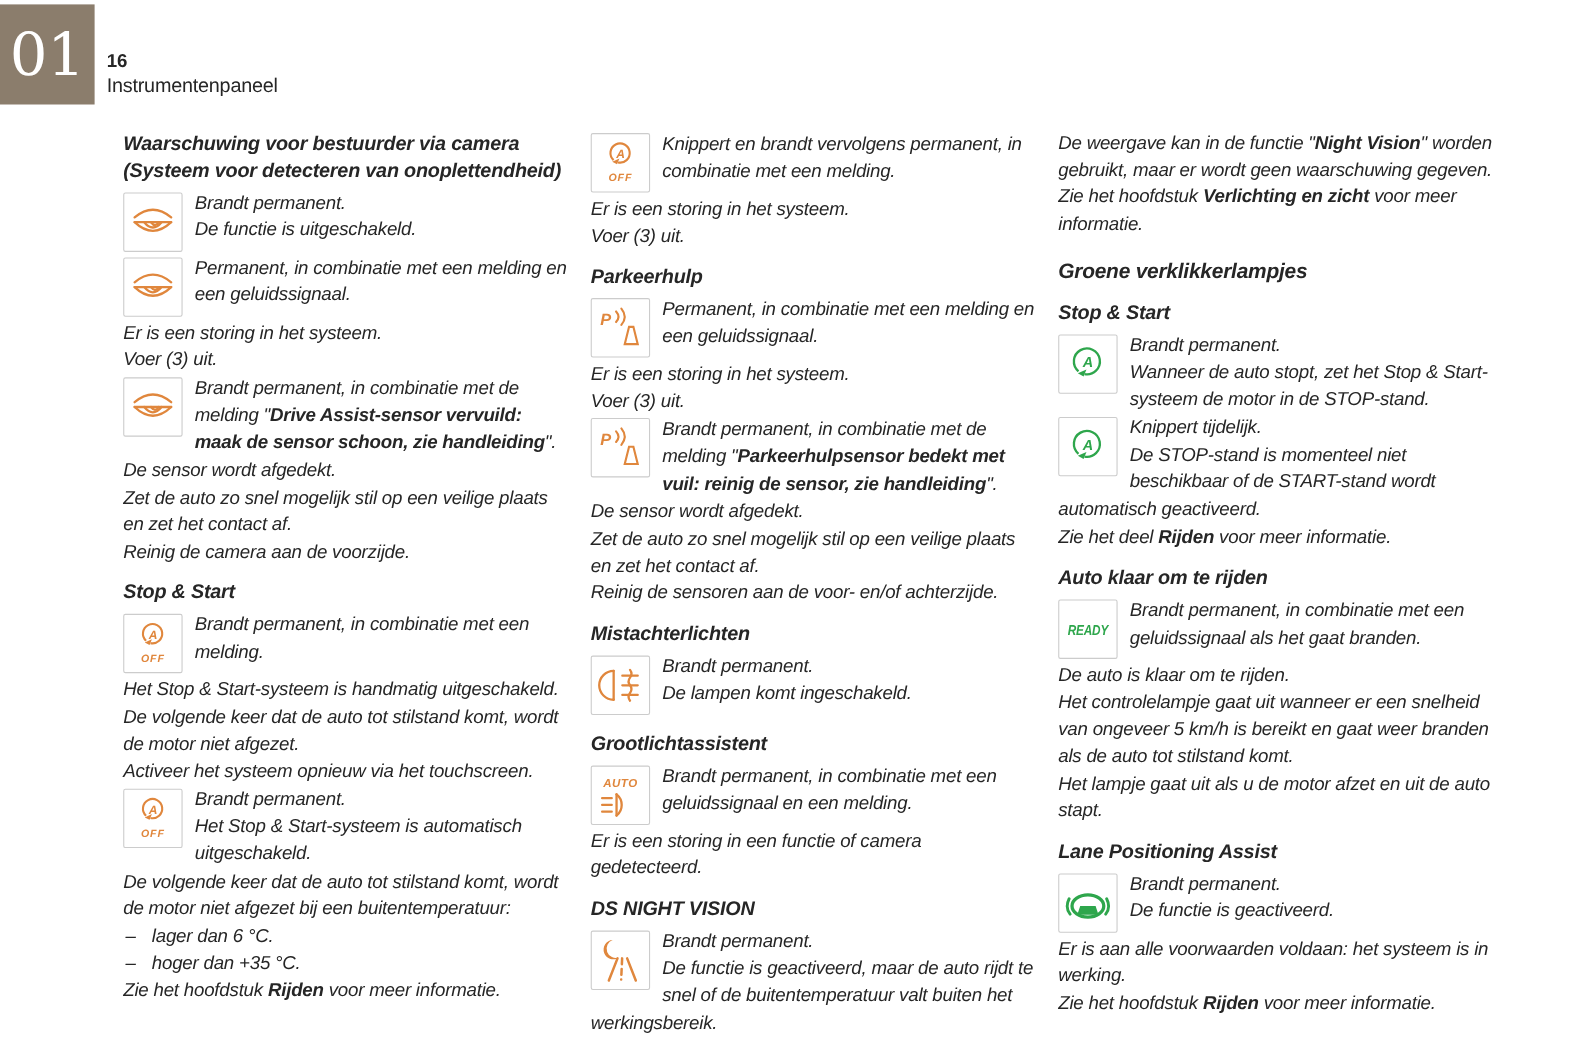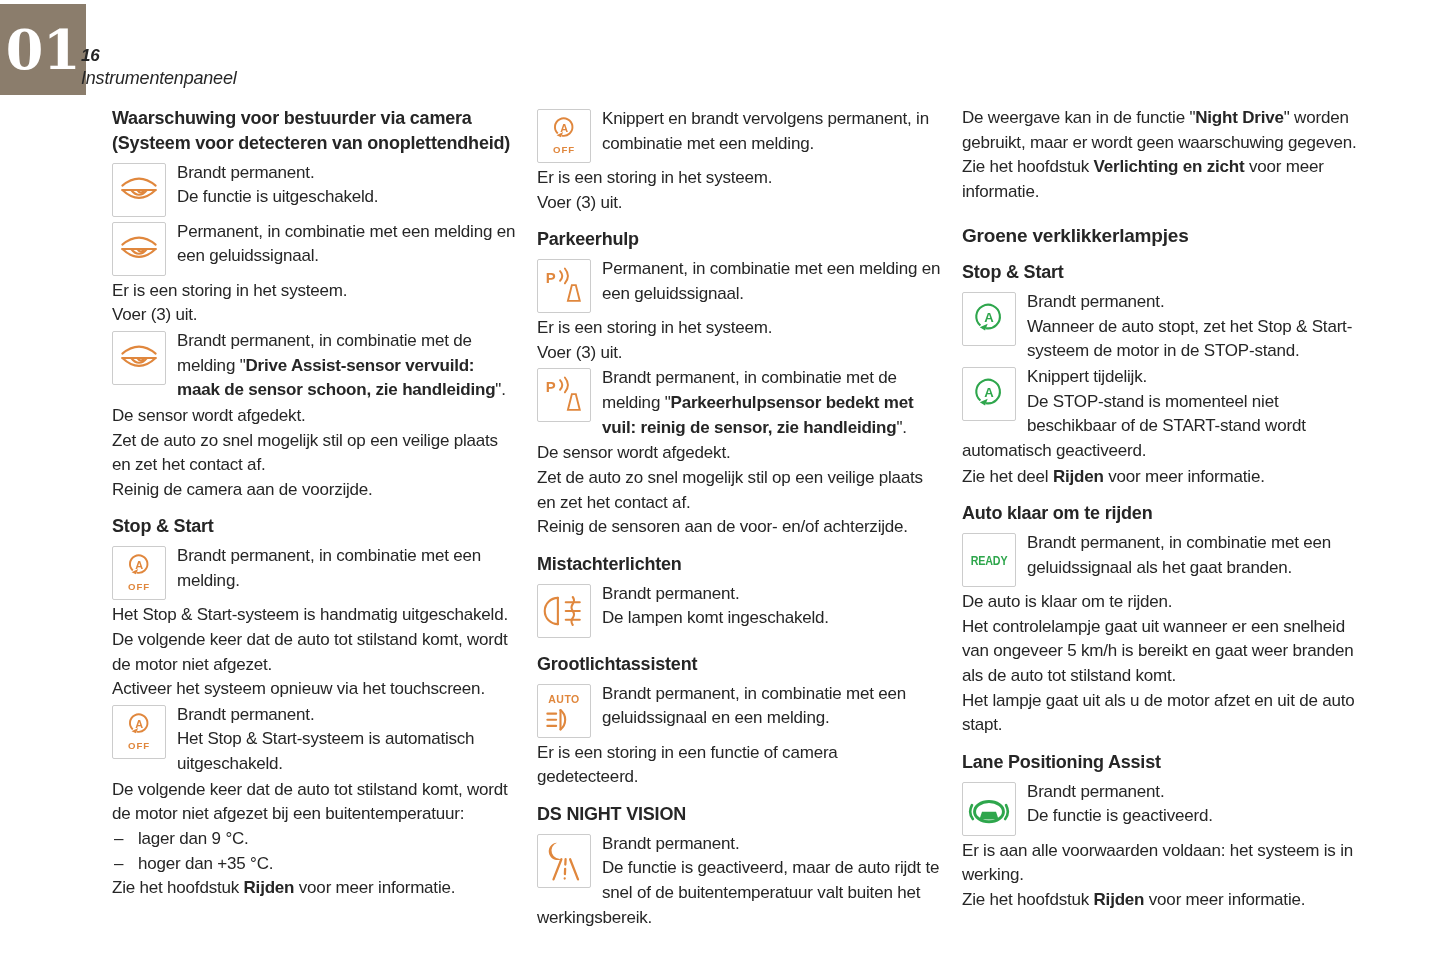--- a/index.html
+++ b/index.html
@@ -1,26 +1,26 @@
 <!DOCTYPE html>
 <html><head>
 <meta charset="utf-8">
 <style>
   html,body{margin:0;padding:0;background:#ffffff;}
   .page{position:relative;width:1445px;height:963px;background:#fff;overflow:hidden;
         font-family:"Liberation Sans",sans-serif;color:#262626;font-size:17px;line-height:1.45;letter-spacing:-0.2px;}
   
   .chapter-box{position:absolute;left:0;top:4px;width:86px;height:91px;background:#8B7D6C;
                display:flex;align-items:center;justify-content:center;}
-  .chapter-box .num{font-family:"DejaVu Serif",serif;font-weight:700;font-size:54px;color:#ffffff;line-height:1;}
-  .page-head{position:absolute;left:81px;top:45px;font-style:italic;}
+  .chapter-box .num{font-family:"DejaVu Serif",serif;font-weight:400;font-size:54px;color:#ffffff;line-height:1;}
+  .page-head{position:absolute;left:97px;top:45px;}
   .page-head .pnum{font-weight:bold;font-size:17px;line-height:1.25;}
   .page-head .ptitle{font-size:18px;line-height:1.35;}
   
-  .col{position:absolute;top:106px;width:404px;}
+  .col{position:absolute;top:118px;width:404px;font-style:italic;}
   .col1{left:112px;} .col2{left:537px;} .col3{left:962px;}
   h2.h2{font-size:19px;line-height:1.35;margin:18px 0 12px;font-weight:bold;letter-spacing:-0.2px;}
   h3.h3{font-size:18px;line-height:1.38;margin:12px 0 5px;font-weight:bold;letter-spacing:-0.2px;}
   .col .h3:first-child{margin-top:0;}
   p.para{margin:0;}
   b{font-weight:bold;}
   .entry{margin:1px 0;}
   .entry::after{content:"";display:block;clear:both;}
   .icon-box{float:left;width:54px;height:54px;box-sizing:border-box;border:1px solid #cccccc;
             border-radius:2px;background:#fff;display:flex;align-items:center;justify-content:center;
@@ -175,21 +175,21 @@
           </svg>
         </span>
       <p class="para">Brandt permanent.</p>
       <p class="para">Het Stop &amp; Start-systeem is automatisch uitgeschakeld.</p>
     </div>
 
     <p class="para">De volgende keer dat de auto tot stilstand komt, wordt de motor niet afgezet bij een buitentemperatuur:</p>
 
     <p class="para li">
         <span class="dash">–</span>
-        <span>lager dan 9 °C.</span>
+        <span>lager dan 6 °C.</span>
       </p>
     <p class="para li">
         <span class="dash">–</span>
         <span>hoger dan +35 °C.</span>
       </p>
 
     <p class="para"><span>Zie het hoofdstuk </span><b>Rijden</b><span> voor meer informatie.</span></p>
   </div>
 
   <div class="col col2">
@@ -265,21 +265,21 @@
           <svg class="ic" viewBox="0 0 48 48">
             <use href="#sym-night"></use>
           </svg>
         </span>
       <p class="para">Brandt permanent.</p>
       <p class="para">De functie is geactiveerd, maar de auto rijdt te snel of de buitentemperatuur valt buiten het werkingsbereik.</p>
     </div>
   </div>
 
   <div class="col col3">
-    <p class="para"><span>De weergave kan in de functie "</span><b>Night Drive</b><span>" worden gebruikt, maar er wordt geen waarschuwing gegeven.</span></p>
+    <p class="para"><span>De weergave kan in de functie "</span><b>Night Vision</b><span>" worden gebruikt, maar er wordt geen waarschuwing gegeven.</span></p>
     <p class="para"><span>Zie het hoofdstuk </span><b>Verlichting en zicht</b><span> voor meer informatie.</span></p>
 
     <h2 class="h2">Groene verklikkerlampjes</h2>
     <h3 class="h3">Stop &amp; Start</h3>
 
     <div class="entry">
       <span class="icon-box ic-green">
           <svg class="ic" viewBox="0 0 48 48">
             <use href="#sym-a-green"></use>
           </svg>

